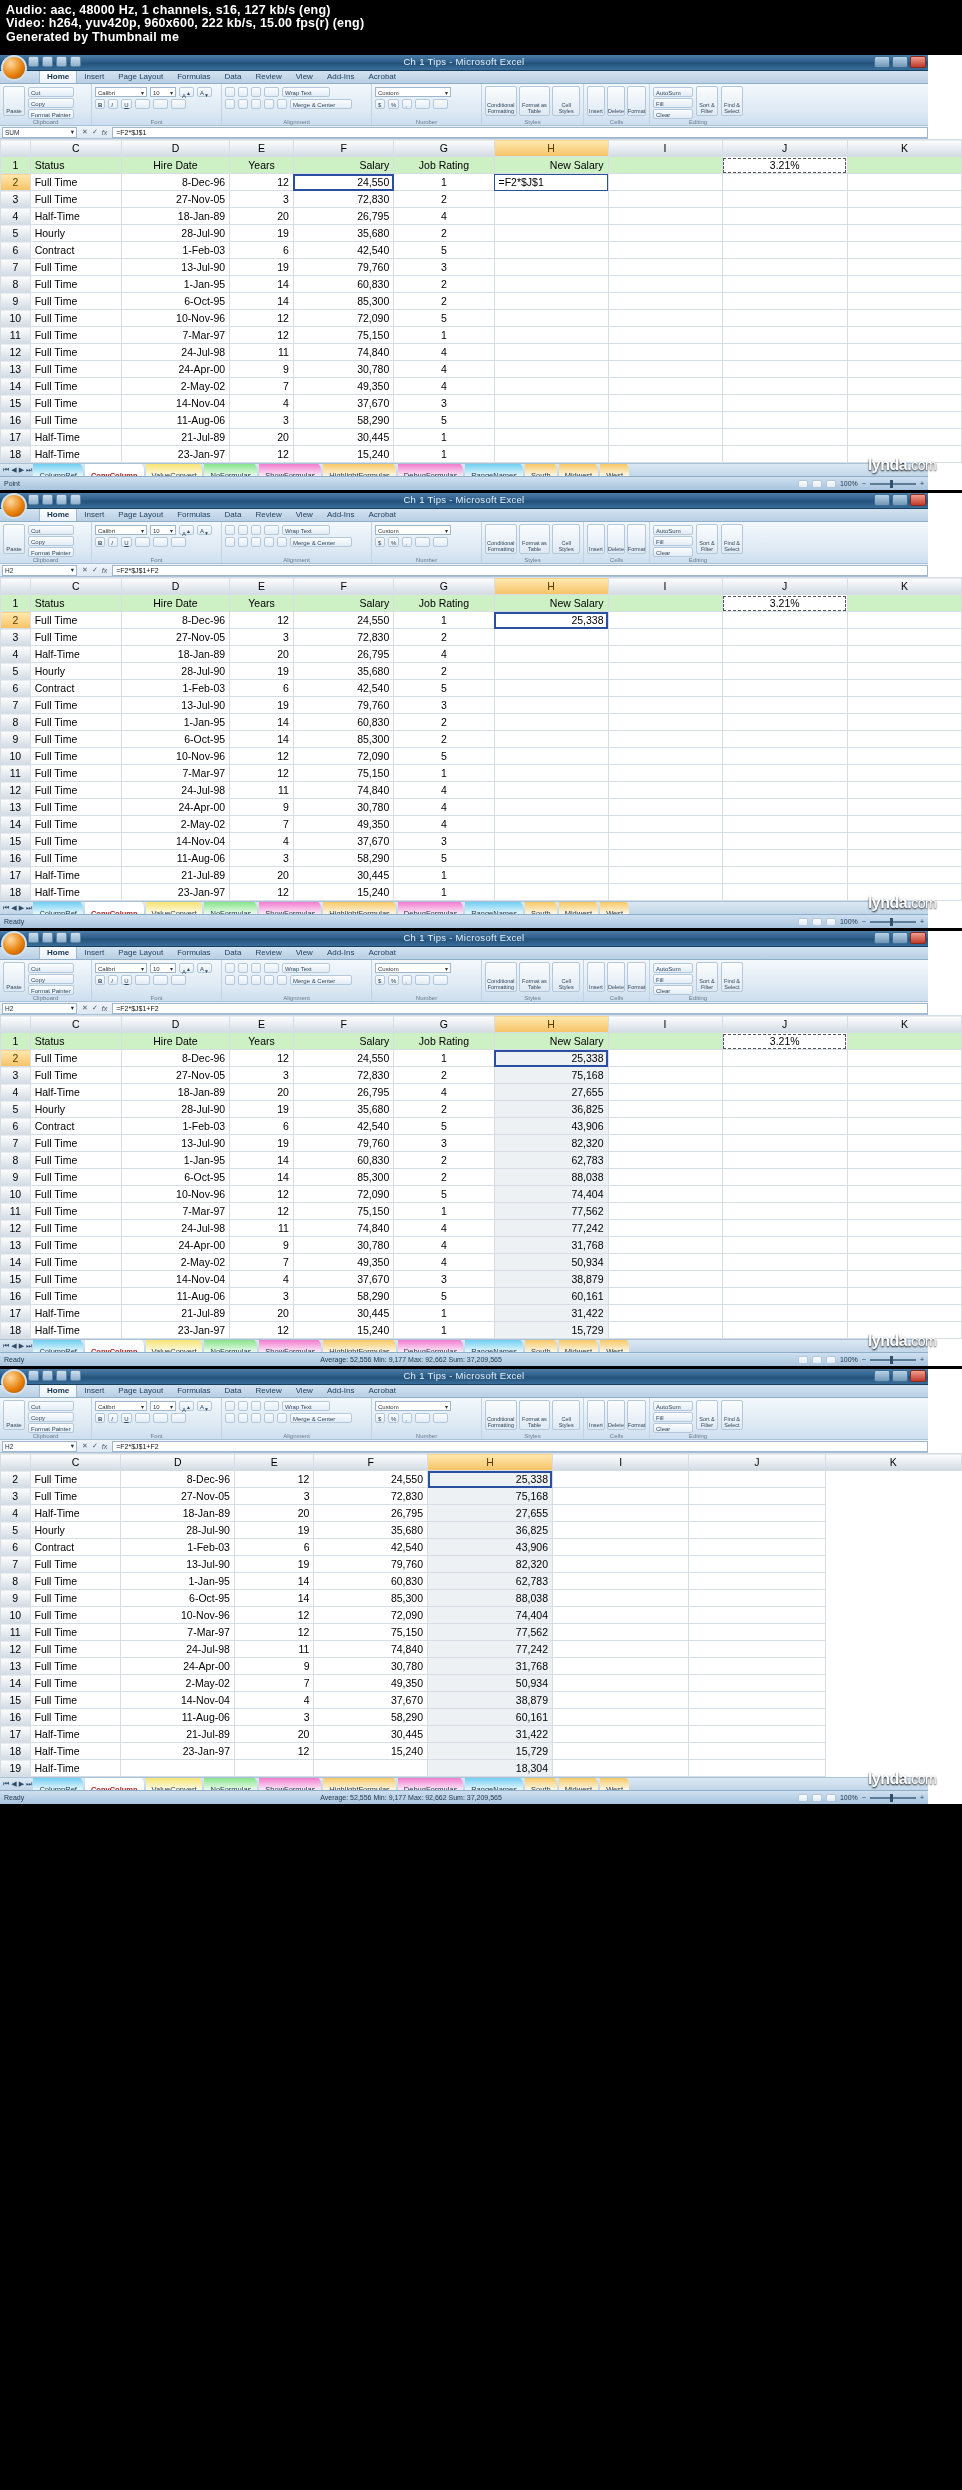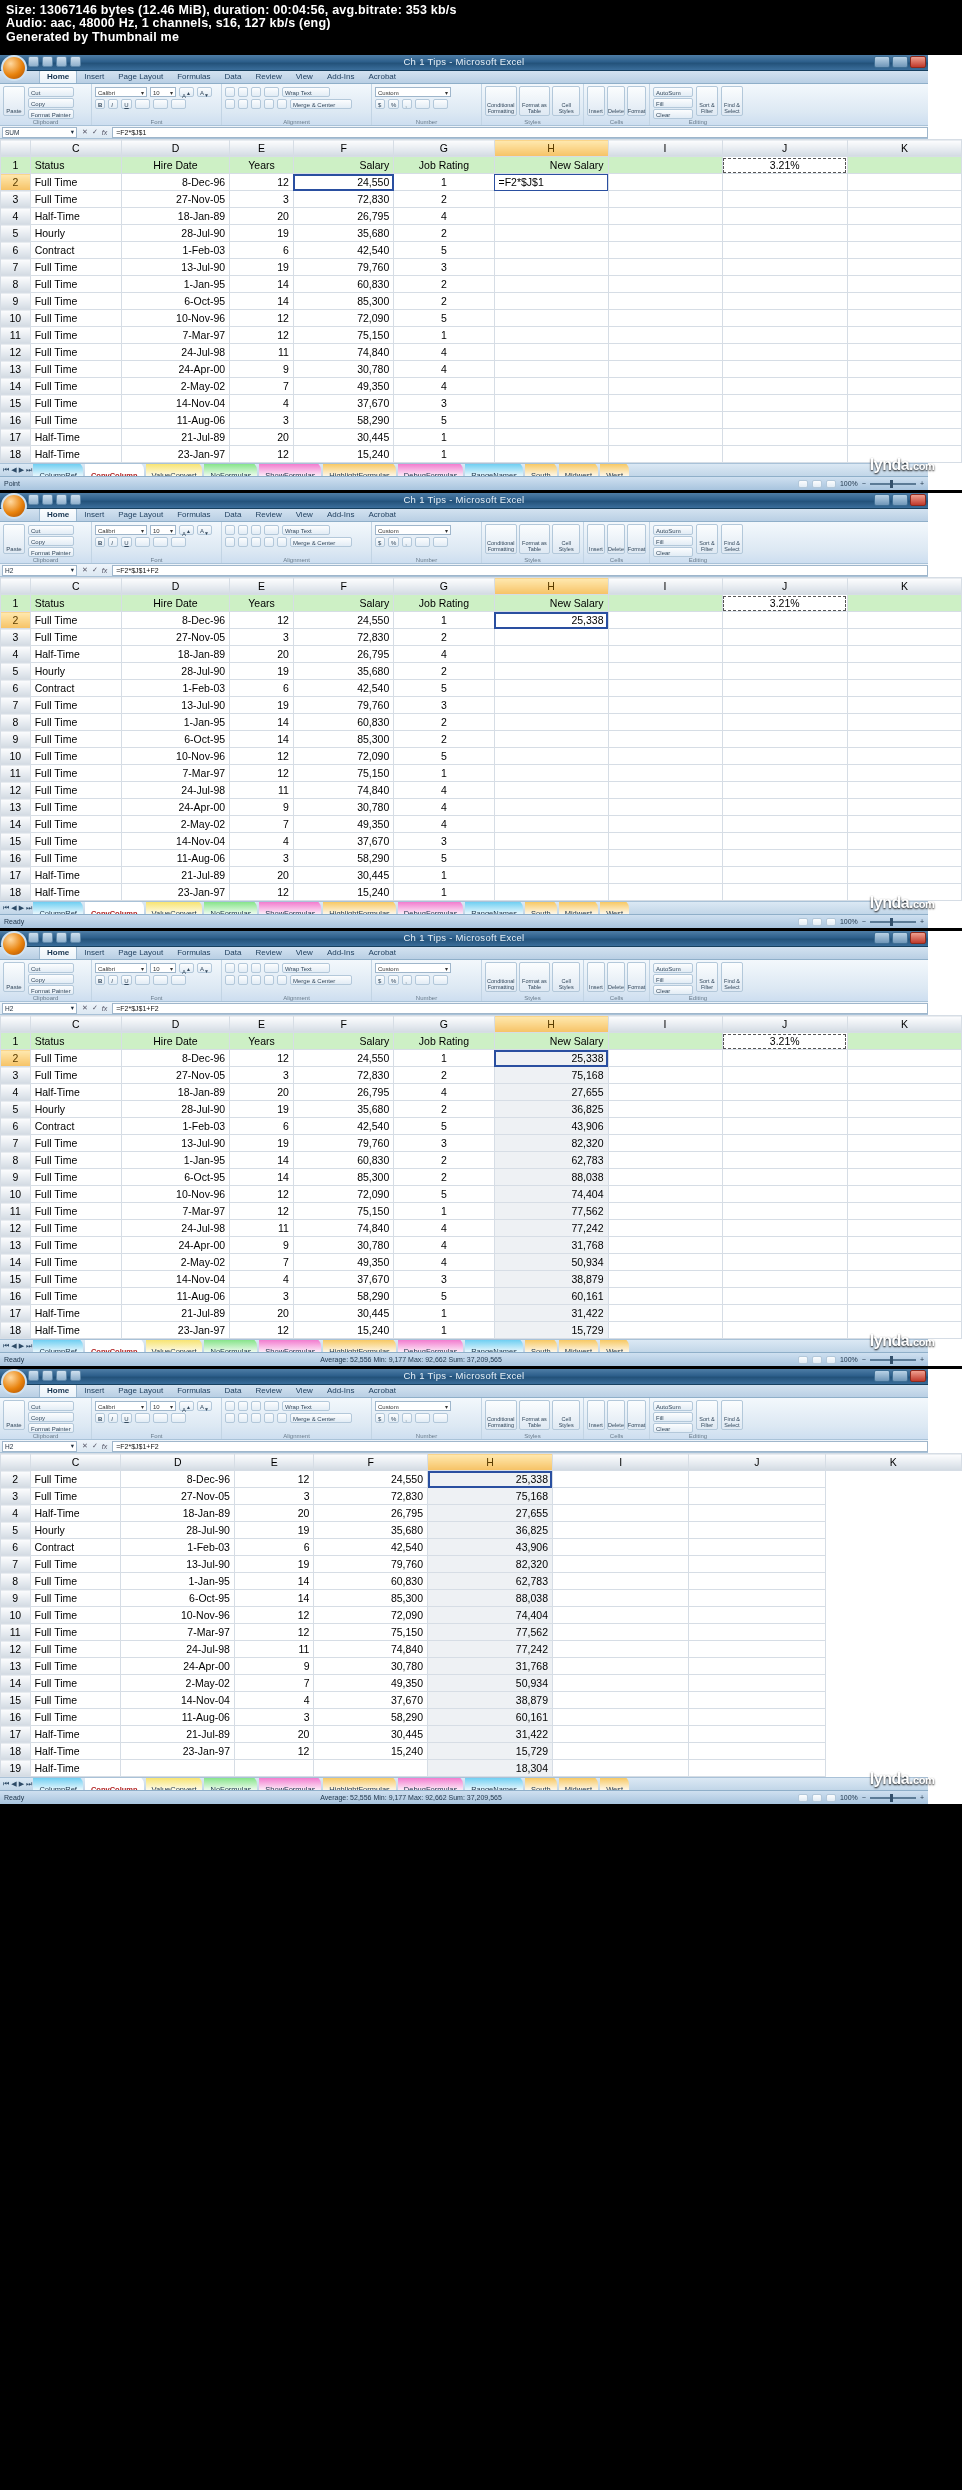--- a/index.html
+++ b/index.html
@@ -125,29 +125,29 @@
   .zoomslider { width:46px; height:2px; background:#5c7b96; position:relative; }
   .zoomslider::after { content:""; position:absolute; left:20px; top:-3px; width:3px;height:8px;background:#33506b;}
   .lyndabar {
     position:absolute; right:0; bottom:14px; height:22px; width:120px;
     display:flex; align-items:center; justify-content:center; z-index:5;
   }
   .lynda {
     font-size:16px; font-weight:bold; color:#fff; letter-spacing:-0.5px;
     text-shadow:0 1px 2px #000;
   }
-  .lynda .com { font-size:11px; font-weight:bold; }
+  .lynda .com { font-size:14px; font-weight:normal; }
   .gap { height:3px; background:#000; }
 </style>
 </head>
 <body>
 
 <div class="vidinfo">
-  <div>Size: 13067146 bytes (12.46 MiB), duration: 00:04:56, avg.bitrate: 353 kb/s</div>
   <div>Audio: aac, 48000 Hz, 1 channels, s16, 127 kb/s (eng)</div>
+  <div>Video: h264, yuv420p, 960x600, 222 kb/s, 15.00 fps(r) (eng)</div>
   <div>Generated by Thumbnail me</div>
 </div>
 
 <div id="panels-root">
 <div class="panel">
   <div class="xlwin">
 
     <div class="titlebar">
       <div class="officebtn"></div>
       <div class="qat">

